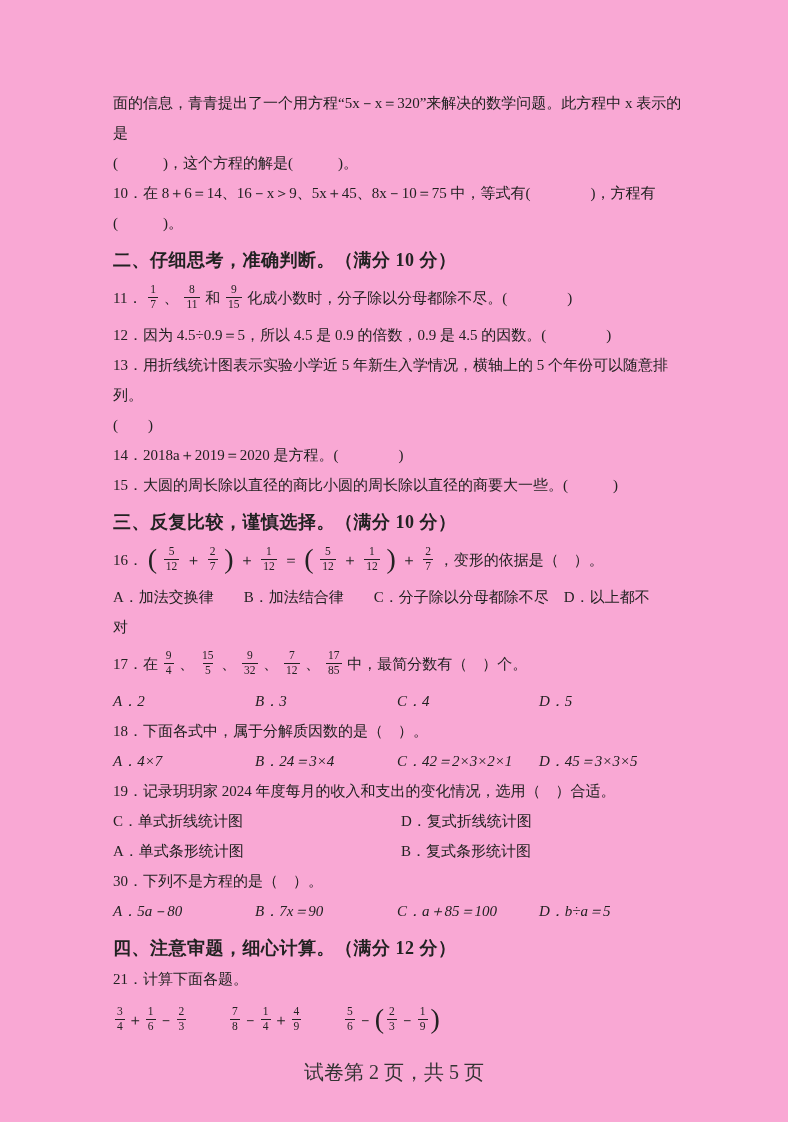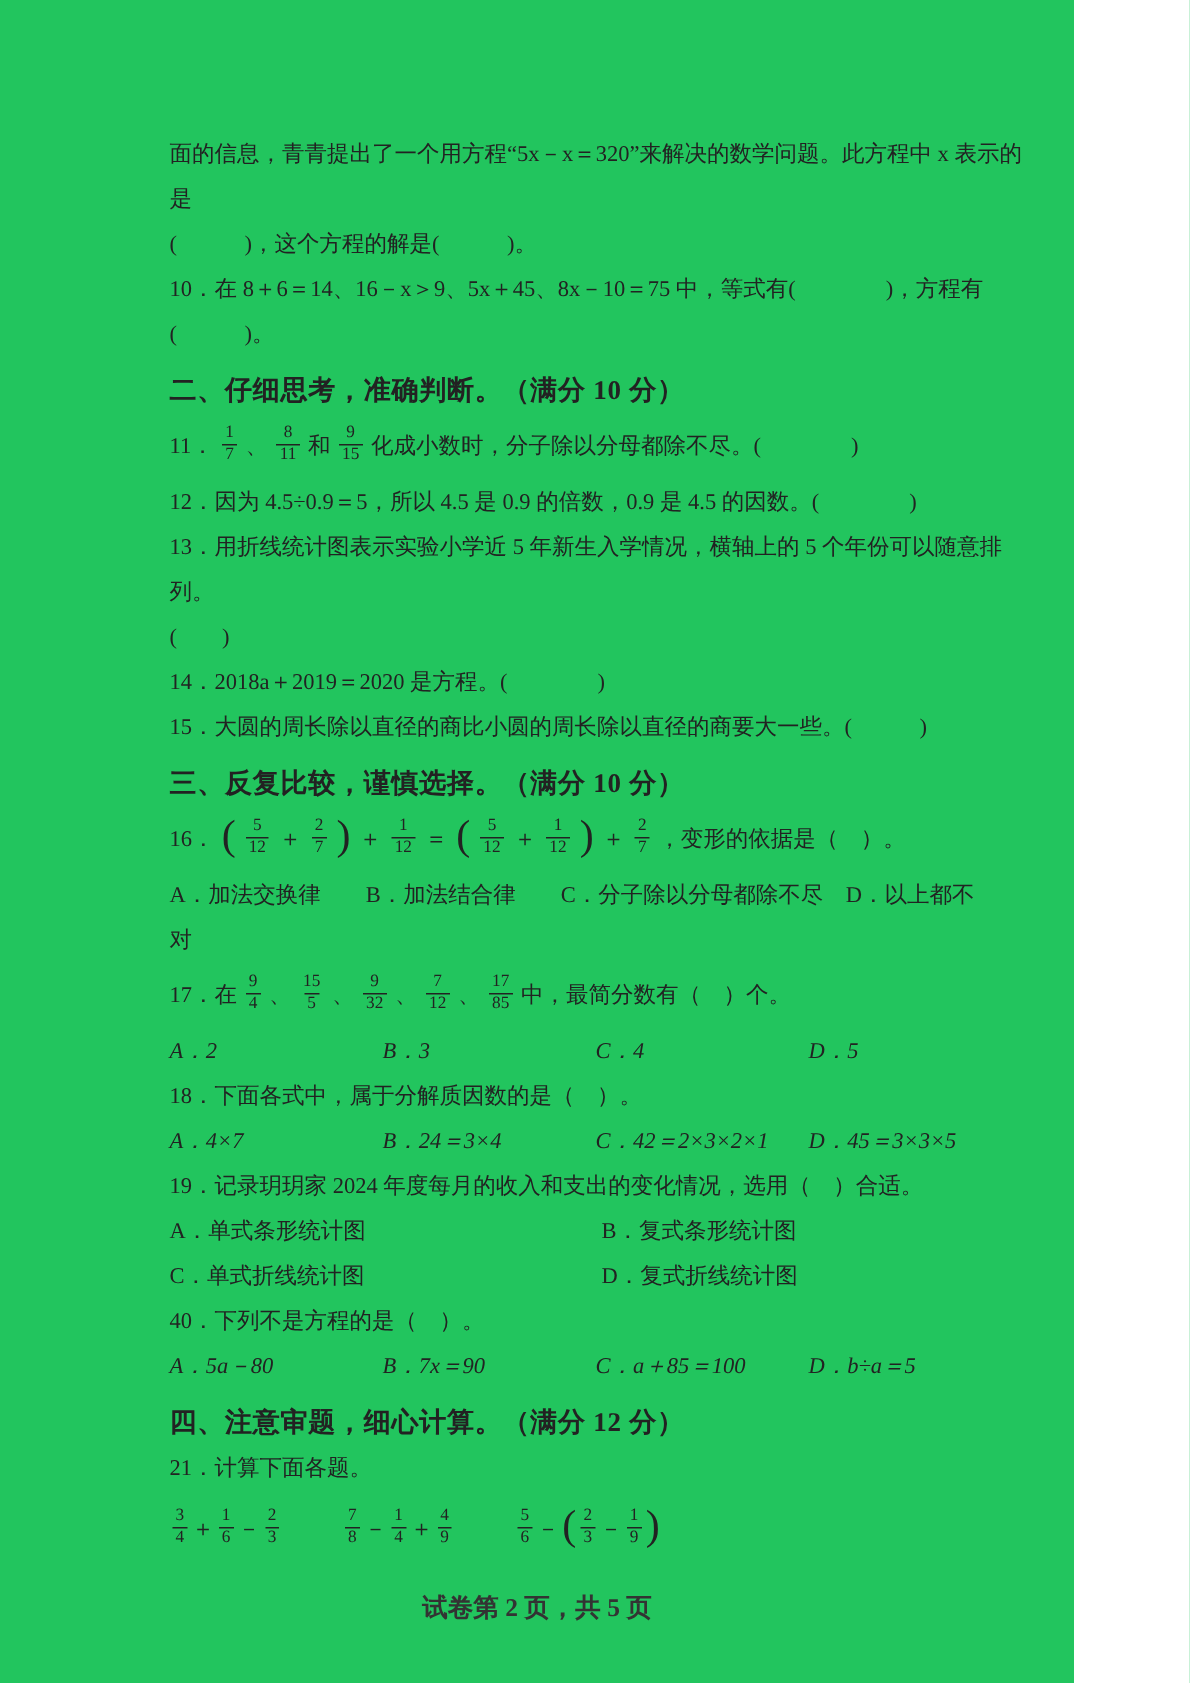--- a/index.html
+++ b/index.html
@@ -1,19 +1,19 @@
 <!DOCTYPE html>
 <html><head>
 <meta charset="utf-8">
 <style>
   html,body{margin:0;padding:0;background:#ffffff;}
   .page{
     position:relative;
-    width:716px;height:1122px;
-    background:#22c55e;
+    width:788px;height:1122px;
+    background:#f9a8d4;
     color:#222222;
     font-family:"Liberation Serif","DejaVu Serif",serif;
     overflow:hidden;
   }
   .content{
     position:absolute;
     left:113px;top:88px;
     width:575px;
     font-size:15px;
   }
@@ -52,24 +52,23 @@
   .opt4 span{display:inline-block;width:142px;font-style:italic;}
   .opt4 span:last-child{width:auto;}
   .opt2 span{display:inline-block;width:288px;}
   .opt2 span:last-child{width:auto;}
   .expr{margin-right:36px;white-space:nowrap;}
   .footer{
     position:absolute;
     left:0;right:0;
     top:1062px;
     text-align:center;
-    font-size:17px;
+    font-size:20px;
     color:#333333;
     line-height:20px;
-    font-weight:bold;
   }
 </style>
 </head>
 <body>
 
 <div class="page">
   <div class="content">
 
     <p class="line">面的信息，青青提出了一个用方程“5x－x＝320”来解决的数学问题。此方程中 x 表示的是</p>
     <p class="line">(　　　)，这个方程的解是(　　　)。</p>
@@ -180,27 +179,27 @@
       <span>A．2</span><span>B．3</span><span>C．4</span><span>D．5</span>
     </p>
 
     <p class="line">18．下面各式中，属于分解质因数的是（　）。</p>
     <p class="line opt4">
       <span>A．4×7</span><span>B．24＝3×4</span><span>C．42＝2×3×2×1</span><span>D．45＝3×3×5</span>
     </p>
 
     <p class="line">19．记录玥玥家 2024 年度每月的收入和支出的变化情况，选用（　）合适。</p>
     <p class="line opt2">
+      <span>C．单式折线统计图</span><span>D．复式折线统计图</span>
+    </p>
+    <p class="line opt2">
       <span>A．单式条形统计图</span><span>B．复式条形统计图</span>
     </p>
-    <p class="line opt2">
-      <span>C．单式折线统计图</span><span>D．复式折线统计图</span>
-    </p>
-
-    <p class="line">40．下列不是方程的是（　）。</p>
+
+    <p class="line">30．下列不是方程的是（　）。</p>
     <p class="line opt4">
       <span>A．5a－80</span><span>B．7x＝90</span><span>C．a＋85＝100</span><span>D．b÷a＝5</span>
     </p>
 
     <p class="section-title">四、注意审题，细心计算。（满分 12 分）</p>
 
     <p class="line">21．计算下面各题。</p>
 
     <p class="expr-line">
       <span class="expr">

